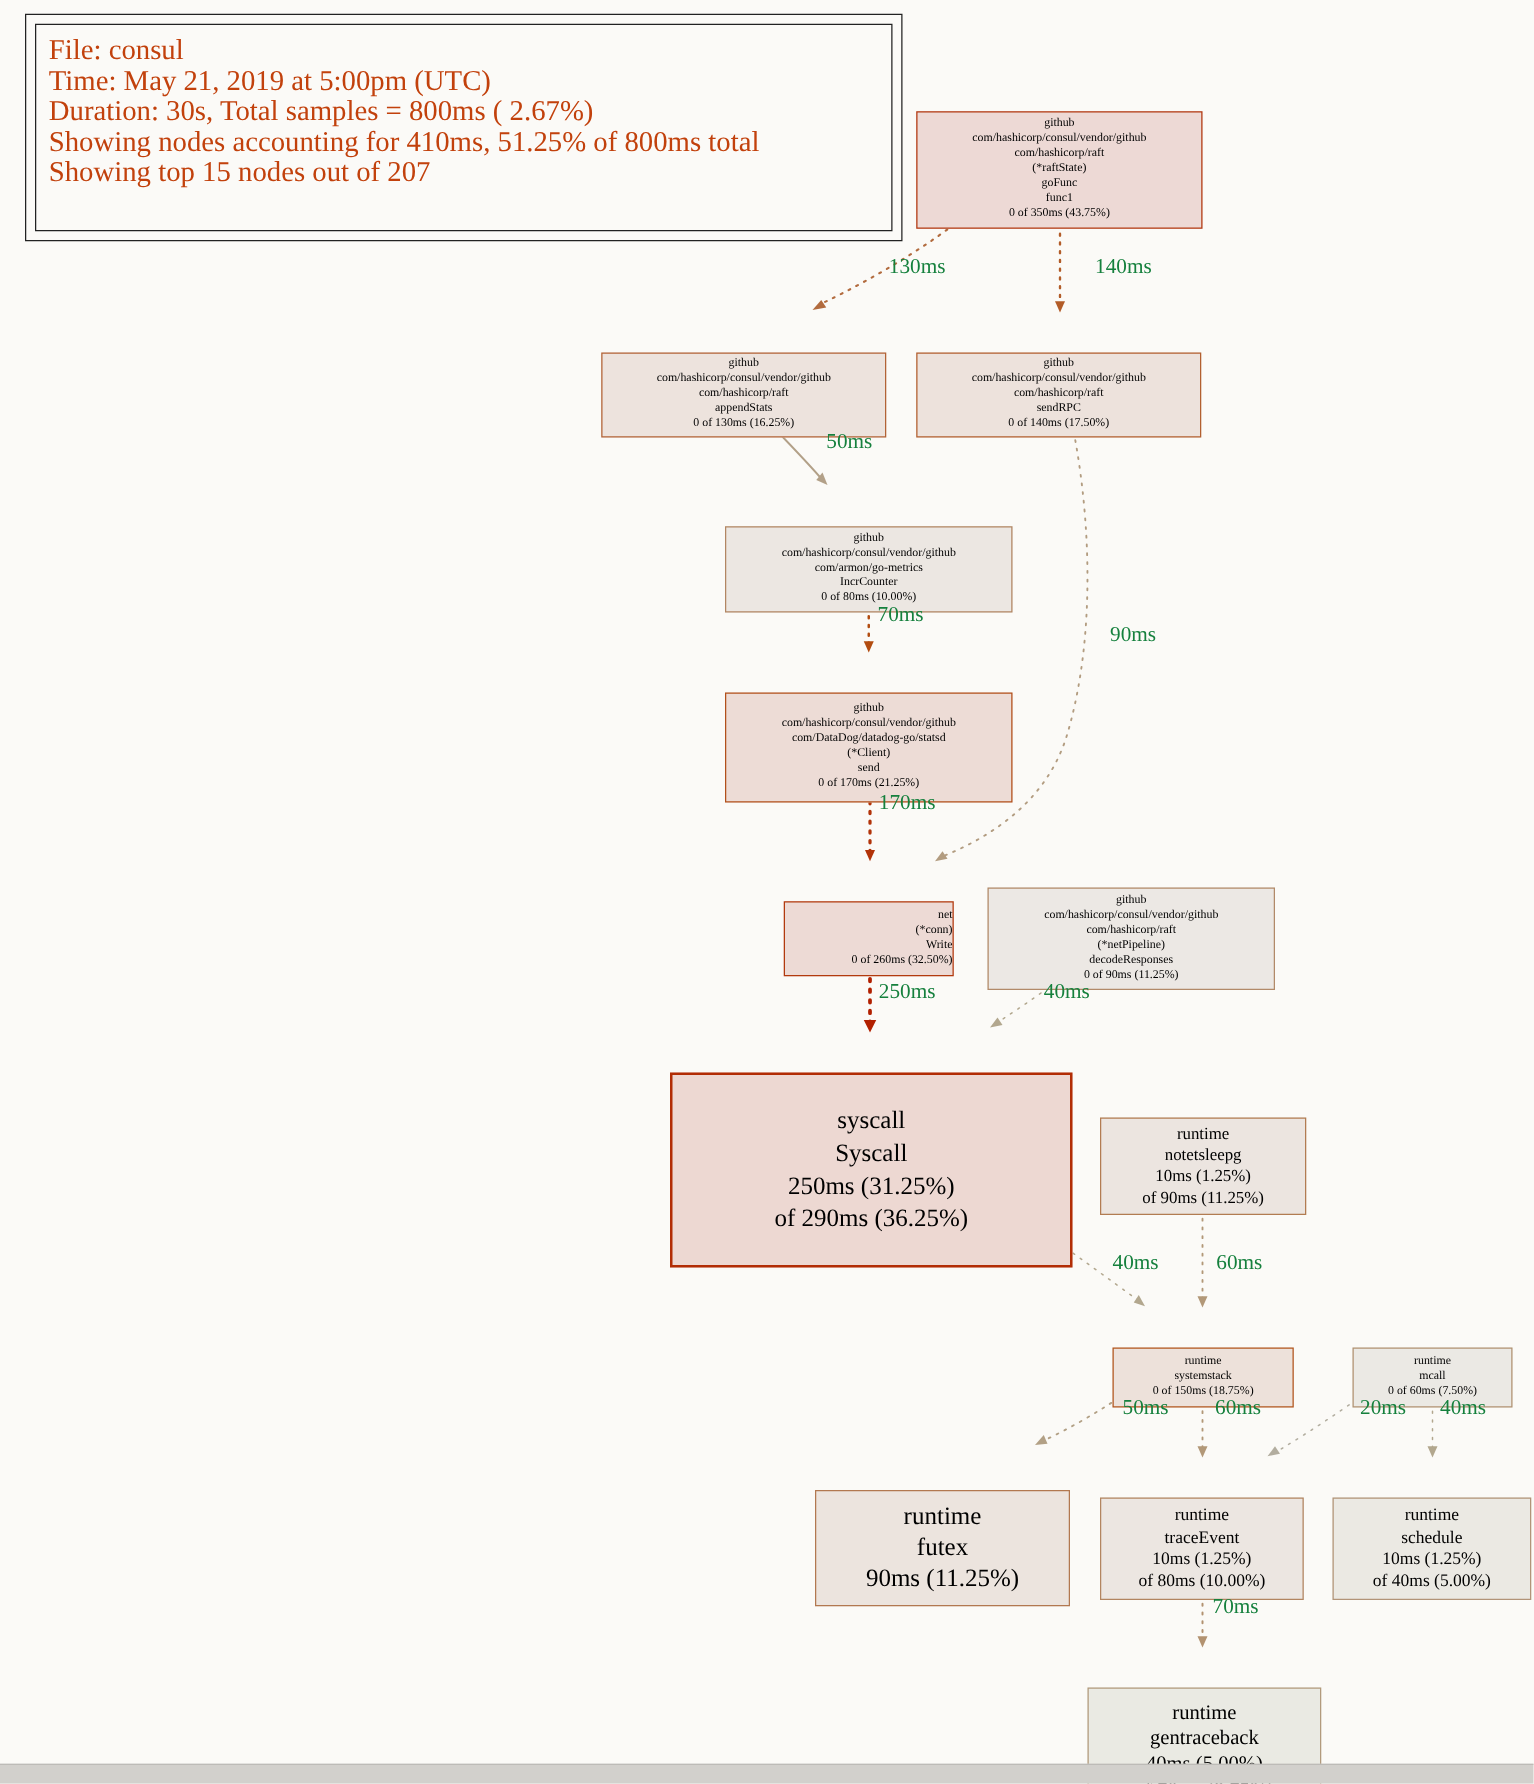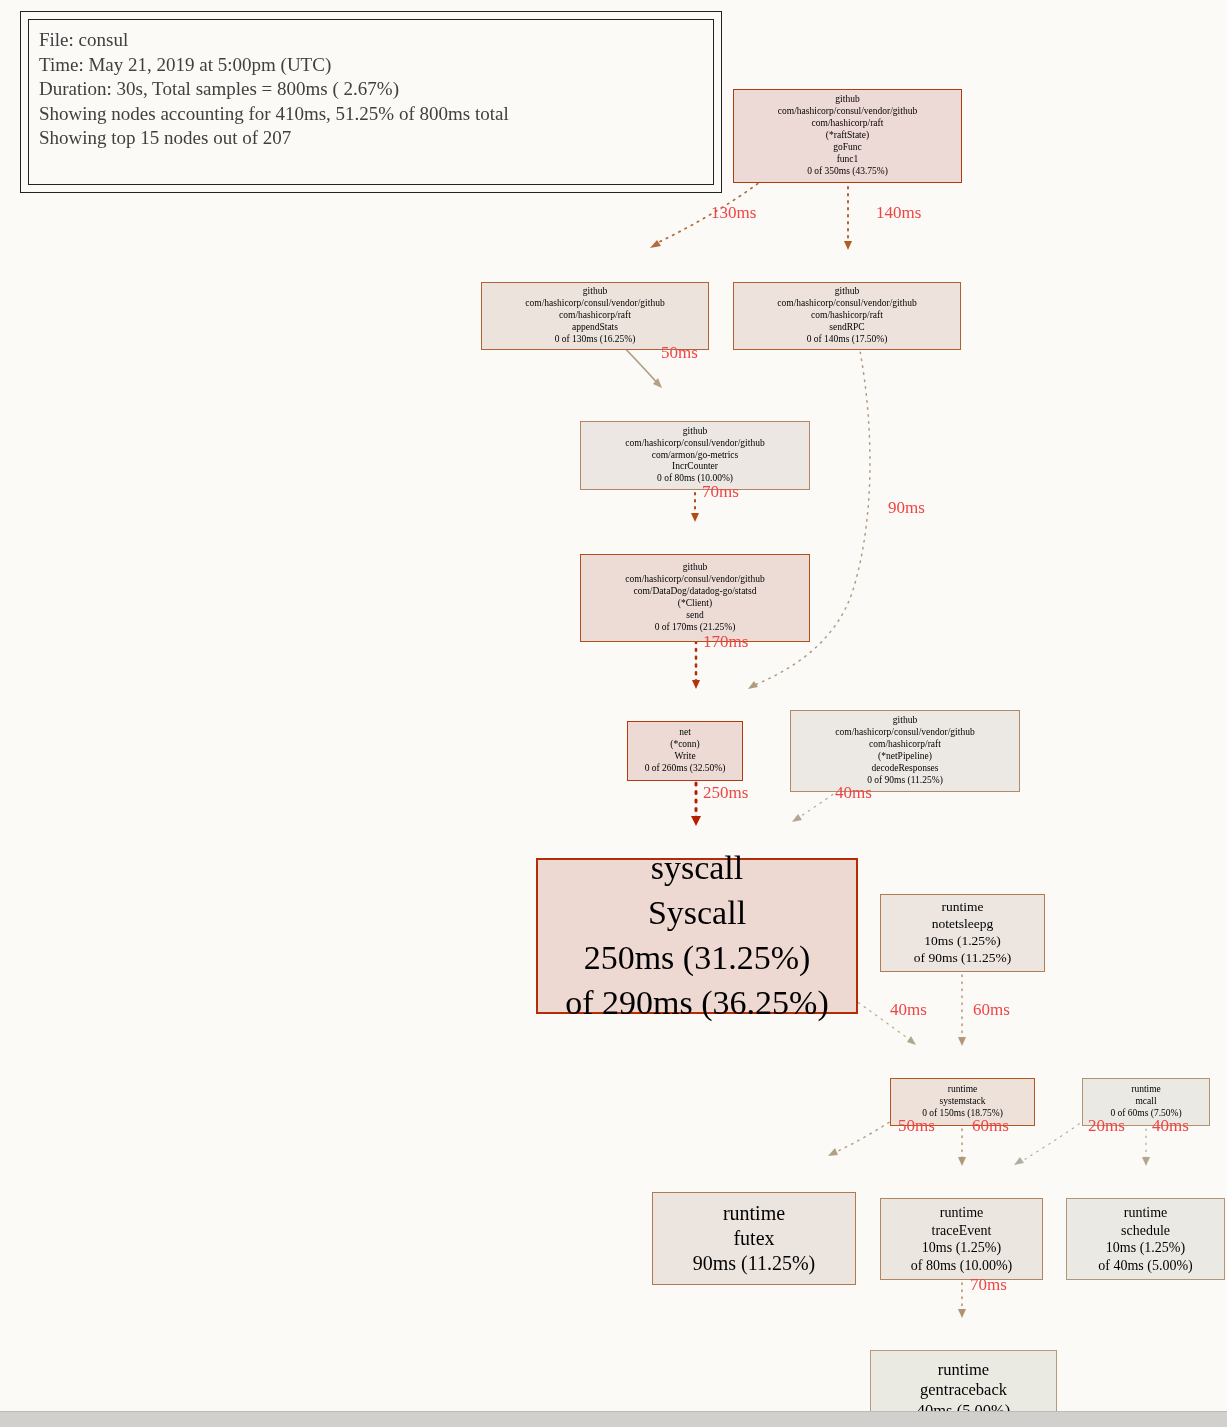--- a/index.html
+++ b/index.html
@@ -3,30 +3,30 @@
 <meta charset="utf-8">
 <style>
   html,body{margin:0;padding:0;background:#fbfaf7;}
   #canvas{position:relative;width:1227px;height:1427px;background:#fbfaf7;
           font-family:"Liberation Serif","DejaVu Serif",serif;overflow:hidden;}
   
   .legend-outer{position:absolute;left:20px;top:11px;width:700px;height:180px;
                 border:1px solid #222;background:#fbfaf7;z-index:2;}
   .legend-inner{position:absolute;left:7px;top:7px;right:7px;bottom:7px;
                 border:1px solid #222;padding:8px 0 0 10px;box-sizing:border-box;}
-  .legend-line{font-size:19px;line-height:24.5px;color:#404040;white-space:nowrap;}
+  .legend-line{font-size:23px;line-height:24.5px;color:#c2410c;white-space:nowrap;}
   
   svg.edges{position:absolute;left:0;top:0;z-index:1;}
   
   .node{position:absolute;z-index:2;border:1px solid #888;box-sizing:border-box;
         display:flex;flex-direction:column;align-items:center;justify-content:center;
         text-align:center;color:#000;line-height:1.25;cursor:pointer;margin-top:32px;}
   .node div{white-space:nowrap;}
   
-  .edge-label{position:absolute;z-index:3;font-size:17px;color:#ef4444;white-space:nowrap;}
+  .edge-label{position:absolute;z-index:3;font-size:17px;color:#15803d;white-space:nowrap;}
   
   .bottom-strip{position:absolute;left:0;top:1411px;width:1227px;height:16px;
                 background:#d2d0cc;border-top:1px solid #bdbbb7;z-index:4;}
 </style>
 </head>
 <body>
 
 <div id="canvas">
 
   <svg class="edges" width="1227" height="1427">
@@ -123,37 +123,37 @@
 
   <div class="node" style="left: 580px; top: 522px; width: 230px; height: 88px; font-size: 9.5px; border-width: 1.5px; background: rgb(237, 220, 214); border-color: rgb(178, 80, 27);">
       <div>github</div>
       <div>com/hashicorp/consul/vendor/github</div>
       <div>com/DataDog/datadog-go/statsd</div>
       <div>(*Client)</div>
       <div>send</div>
       <div>0 of 170ms (21.25%)</div>
     </div>
 
-  <div class="node" style="left: 627px; top: 689px; width: 116px; height: 60px; font-size: 9.5px; border-width: 1.5px; background: rgb(237, 218, 213); border-color: rgb(178, 58, 14);">
+  <div class="node" style="left: 627px; top: 689px; width: 136px; height: 60px; font-size: 9.5px; border-width: 1.5px; background: rgb(237, 218, 213); border-color: rgb(178, 58, 14); align-items: flex-end;">
       <div>net</div>
       <div>(*conn)</div>
       <div>Write</div>
       <div>0 of 260ms (32.50%)</div>
     </div>
 
   <div class="node" style="left: 790px; top: 678px; width: 230px; height: 82px; font-size: 9.5px; background: rgb(236, 232, 228); border-color: rgb(178, 138, 105);">
       <div>github</div>
       <div>com/hashicorp/consul/vendor/github</div>
       <div>com/hashicorp/raft</div>
       <div>(*netPipeline)</div>
       <div>decodeResponses</div>
       <div>0 of 90ms (11.25%)</div>
     </div>
 
-  <div class="node" style="left: 536px; top: 826px; width: 322px; height: 156px; font-size: 34px; border-width: 2px; line-height: 1.32; background: rgb(237, 216, 210); border-color: rgb(178, 45, 5);">
+  <div class="node" style="left: 536px; top: 826px; width: 322px; height: 156px; font-size: 20px; border-width: 2px; line-height: 1.32; background: rgb(237, 216, 210); border-color: rgb(178, 45, 5);">
       <div>syscall</div>
       <div>Syscall</div>
       <div>250ms (31.25%)</div>
       <div>of 290ms (36.25%)</div>
     </div>
 
   <div class="node" style="left: 880px; top: 862px; width: 165px; height: 78px; font-size: 13.5px; background: rgb(236, 229, 224); border-color: rgb(178, 124, 82);">
       <div>runtime</div>
       <div>notetsleepg</div>
       <div>10ms (1.25%)</div>

